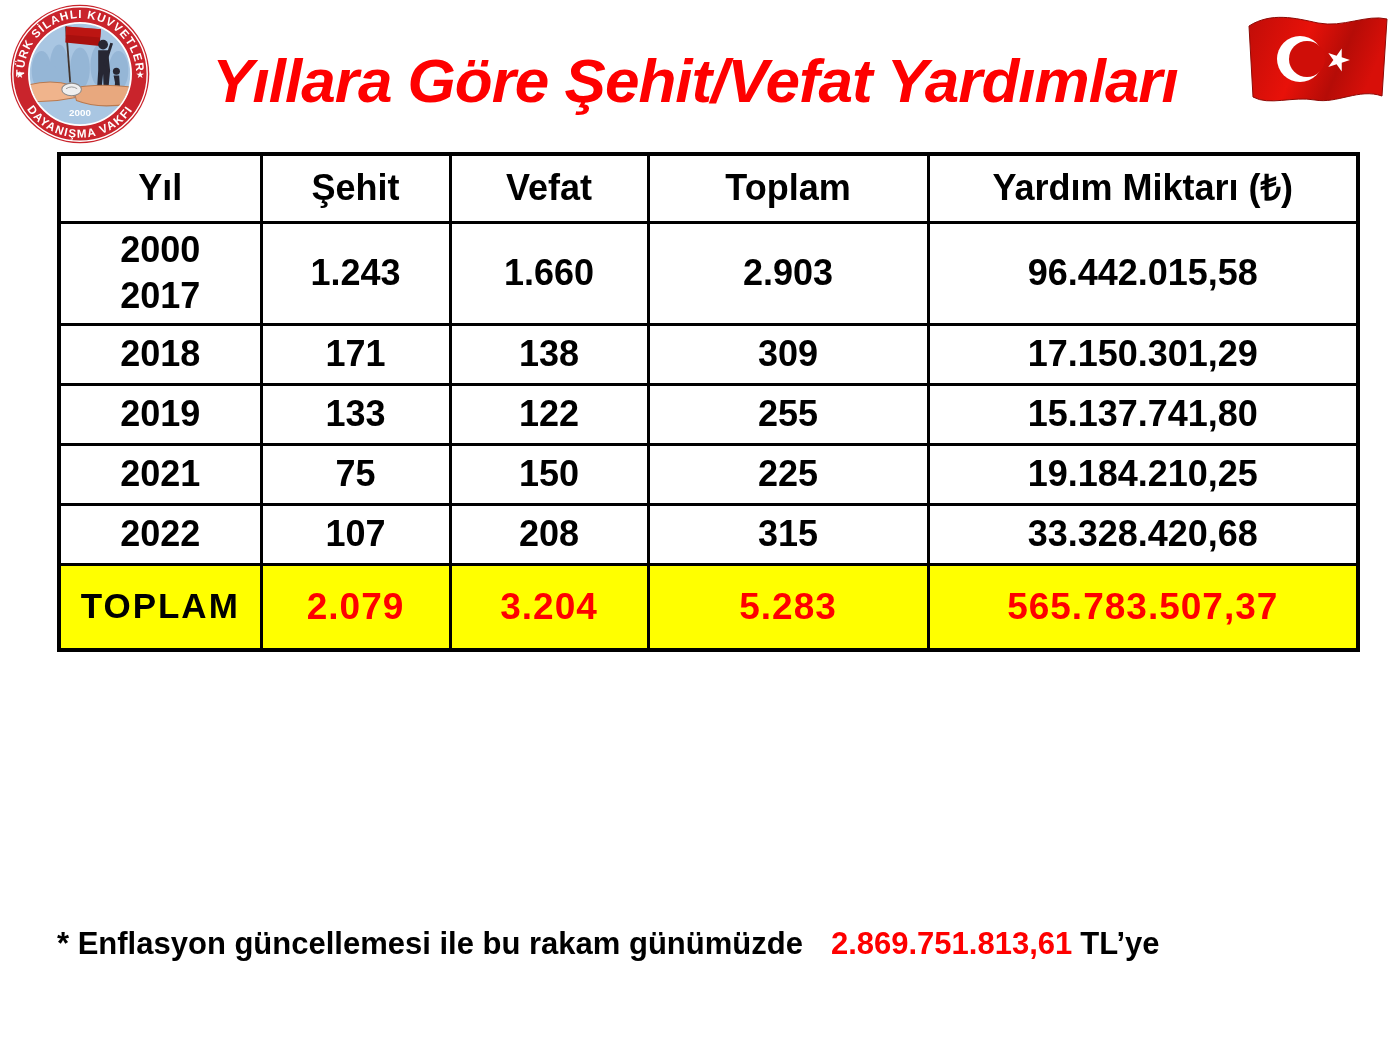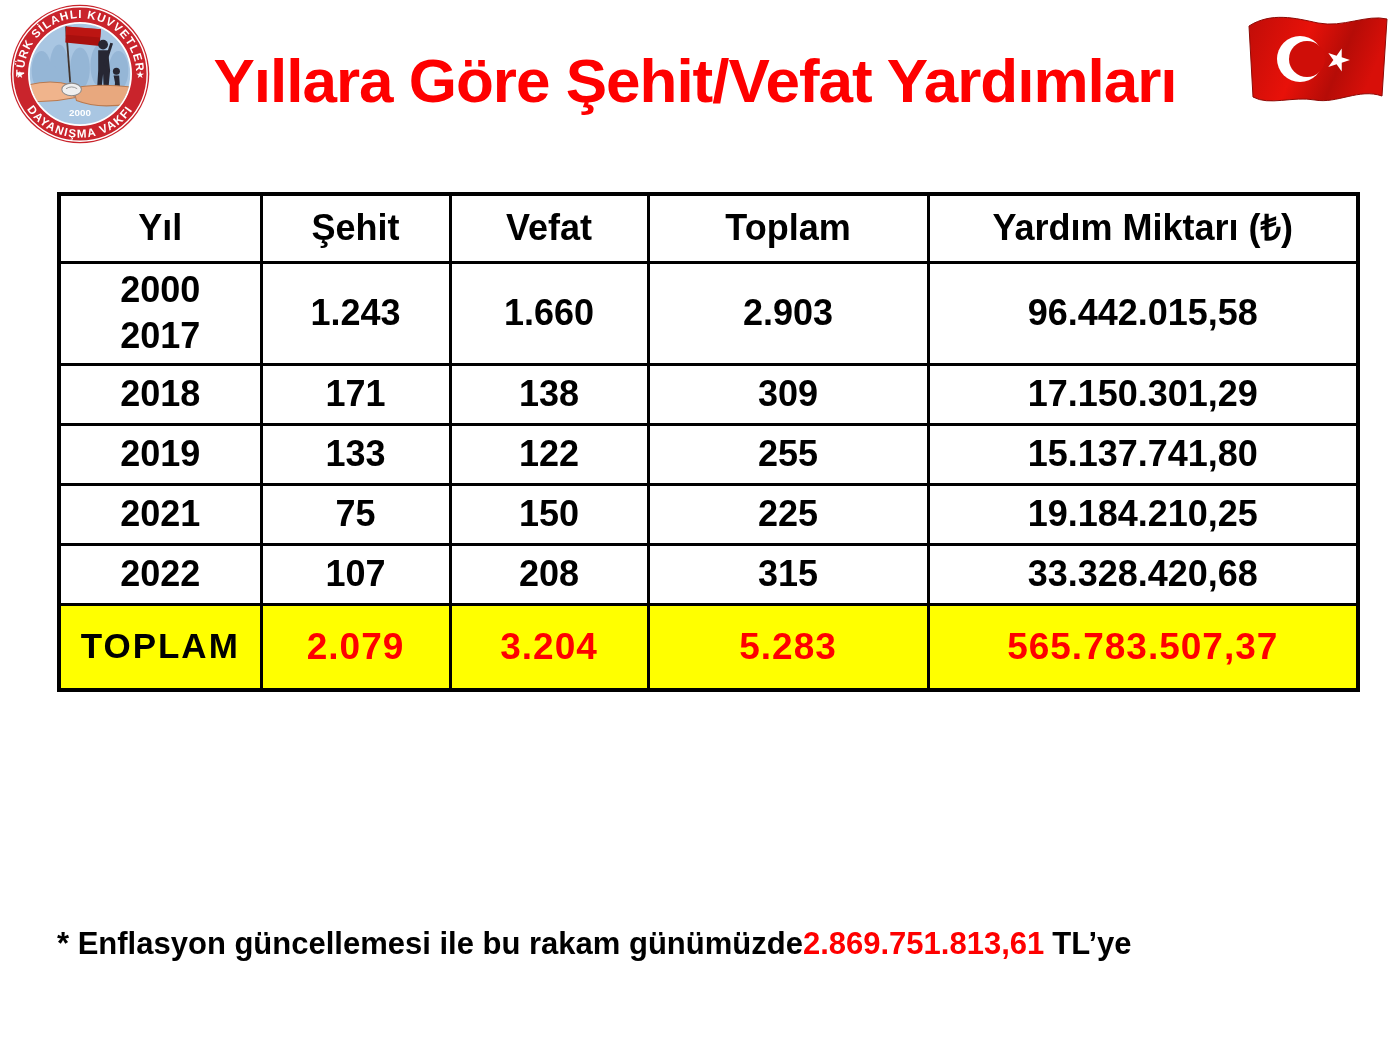--- a/index.html
+++ b/index.html
@@ -10,38 +10,38 @@
   
   .logo{position:absolute;left:8px;top:4px;width:144px;height:140px;}
   .page-title{
     position:absolute;left:150px;right:160px;top:36px;height:90px;
     text-align:center;font-size:62px;font-weight:bold;letter-spacing:-1px;
     line-height:90px;white-space:nowrap;
   }
   .flag{position:absolute;left:1243px;top:6px;width:150px;height:112px;}
   
   .tbl-wrap{position:absolute;left:57px;top:152px;}
-  table{border-collapse:collapse;table-layout:fixed;border:4px solid #000;margin-top:40px;}
+  table{border-collapse:collapse;table-layout:fixed;border:4px solid #000;}
   th,td{
     border:3px solid #000;text-align:center;vertical-align:middle;
     font-weight:bold;font-size:36px;color:#000;padding:0 6px;
     white-space:pre-line;line-height:1.28;
   }
   thead tr{height:68px;}
   tbody tr{height:60px;}
   tbody tr.first-row{height:102px;}
   tbody tr.total-row{height:86px;}
   tbody tr.total-row td{background:var(--total-bg);color:var(--accent-red);font-size:37px;letter-spacing:1px;}
   tbody tr.total-row td:first-child{color:#000;font-weight:900;letter-spacing:2px;font-size:35px;}
   
   .footnote{
     position:absolute;left:57px;top:920px;width:1310px;
     font-weight:bold;font-size:31px;color:#000;line-height:1.55;
   }
-  .footnote .hl{margin-left:0;margin-right:8px;}
+  .footnote .hl{margin-left:28px;margin-right:8px;}
   .footnote .line2{margin-left:32px;}
 </style>
 </head>
 <body>
 
 <div class="logo">
   <svg viewBox="0 0 200 200" width="144" height="140">
     <circle cx="100" cy="100" r="99" fill="#c9242c"></circle>
     <circle cx="100" cy="100" r="96" fill="none" stroke="#ffffff" stroke-width="2"></circle>
     <circle cx="100" cy="100" r="73" fill="#a9c6e2" stroke="#ffffff" stroke-width="2.5"></circle>
@@ -93,21 +93,21 @@
     <text font-family="Liberation Sans, sans-serif" font-size="16.5" font-weight="bold" fill="#ffffff" letter-spacing="2">
       <textPath href="#arcBot" startOffset="50%" text-anchor="middle">DAYANIŞMA VAKFI</textPath>
     </text>
     <g fill="#ffffff">
       <text x="14" y="106" font-size="14" text-anchor="middle">★</text>
       <text x="186" y="106" font-size="14" text-anchor="middle">★</text>
     </g>
   </svg>
 </div>
 
-<div class="page-title" style="color: rgb(254, 0, 0);">Yıllara Göre Şehit/Vefat Yardımları</div>
+<div class="page-title" style="color: rgb(254, 0, 0); font-style: italic;">Yıllara Göre Şehit/Vefat Yardımları</div>
 
 <div class="flag">
   <svg viewBox="0 0 150 112" width="150" height="112">
     <defs>
       <linearGradient id="fr" x1="0" y1="0" x2="1" y2="0.25">
         <stop offset="0" stop-color="#c00d08"></stop>
         <stop offset="0.45" stop-color="#e81109"></stop>
         <stop offset="0.75" stop-color="#b50c07"></stop>
         <stop offset="1" stop-color="#d80f09"></stop>
       </linearGradient>

